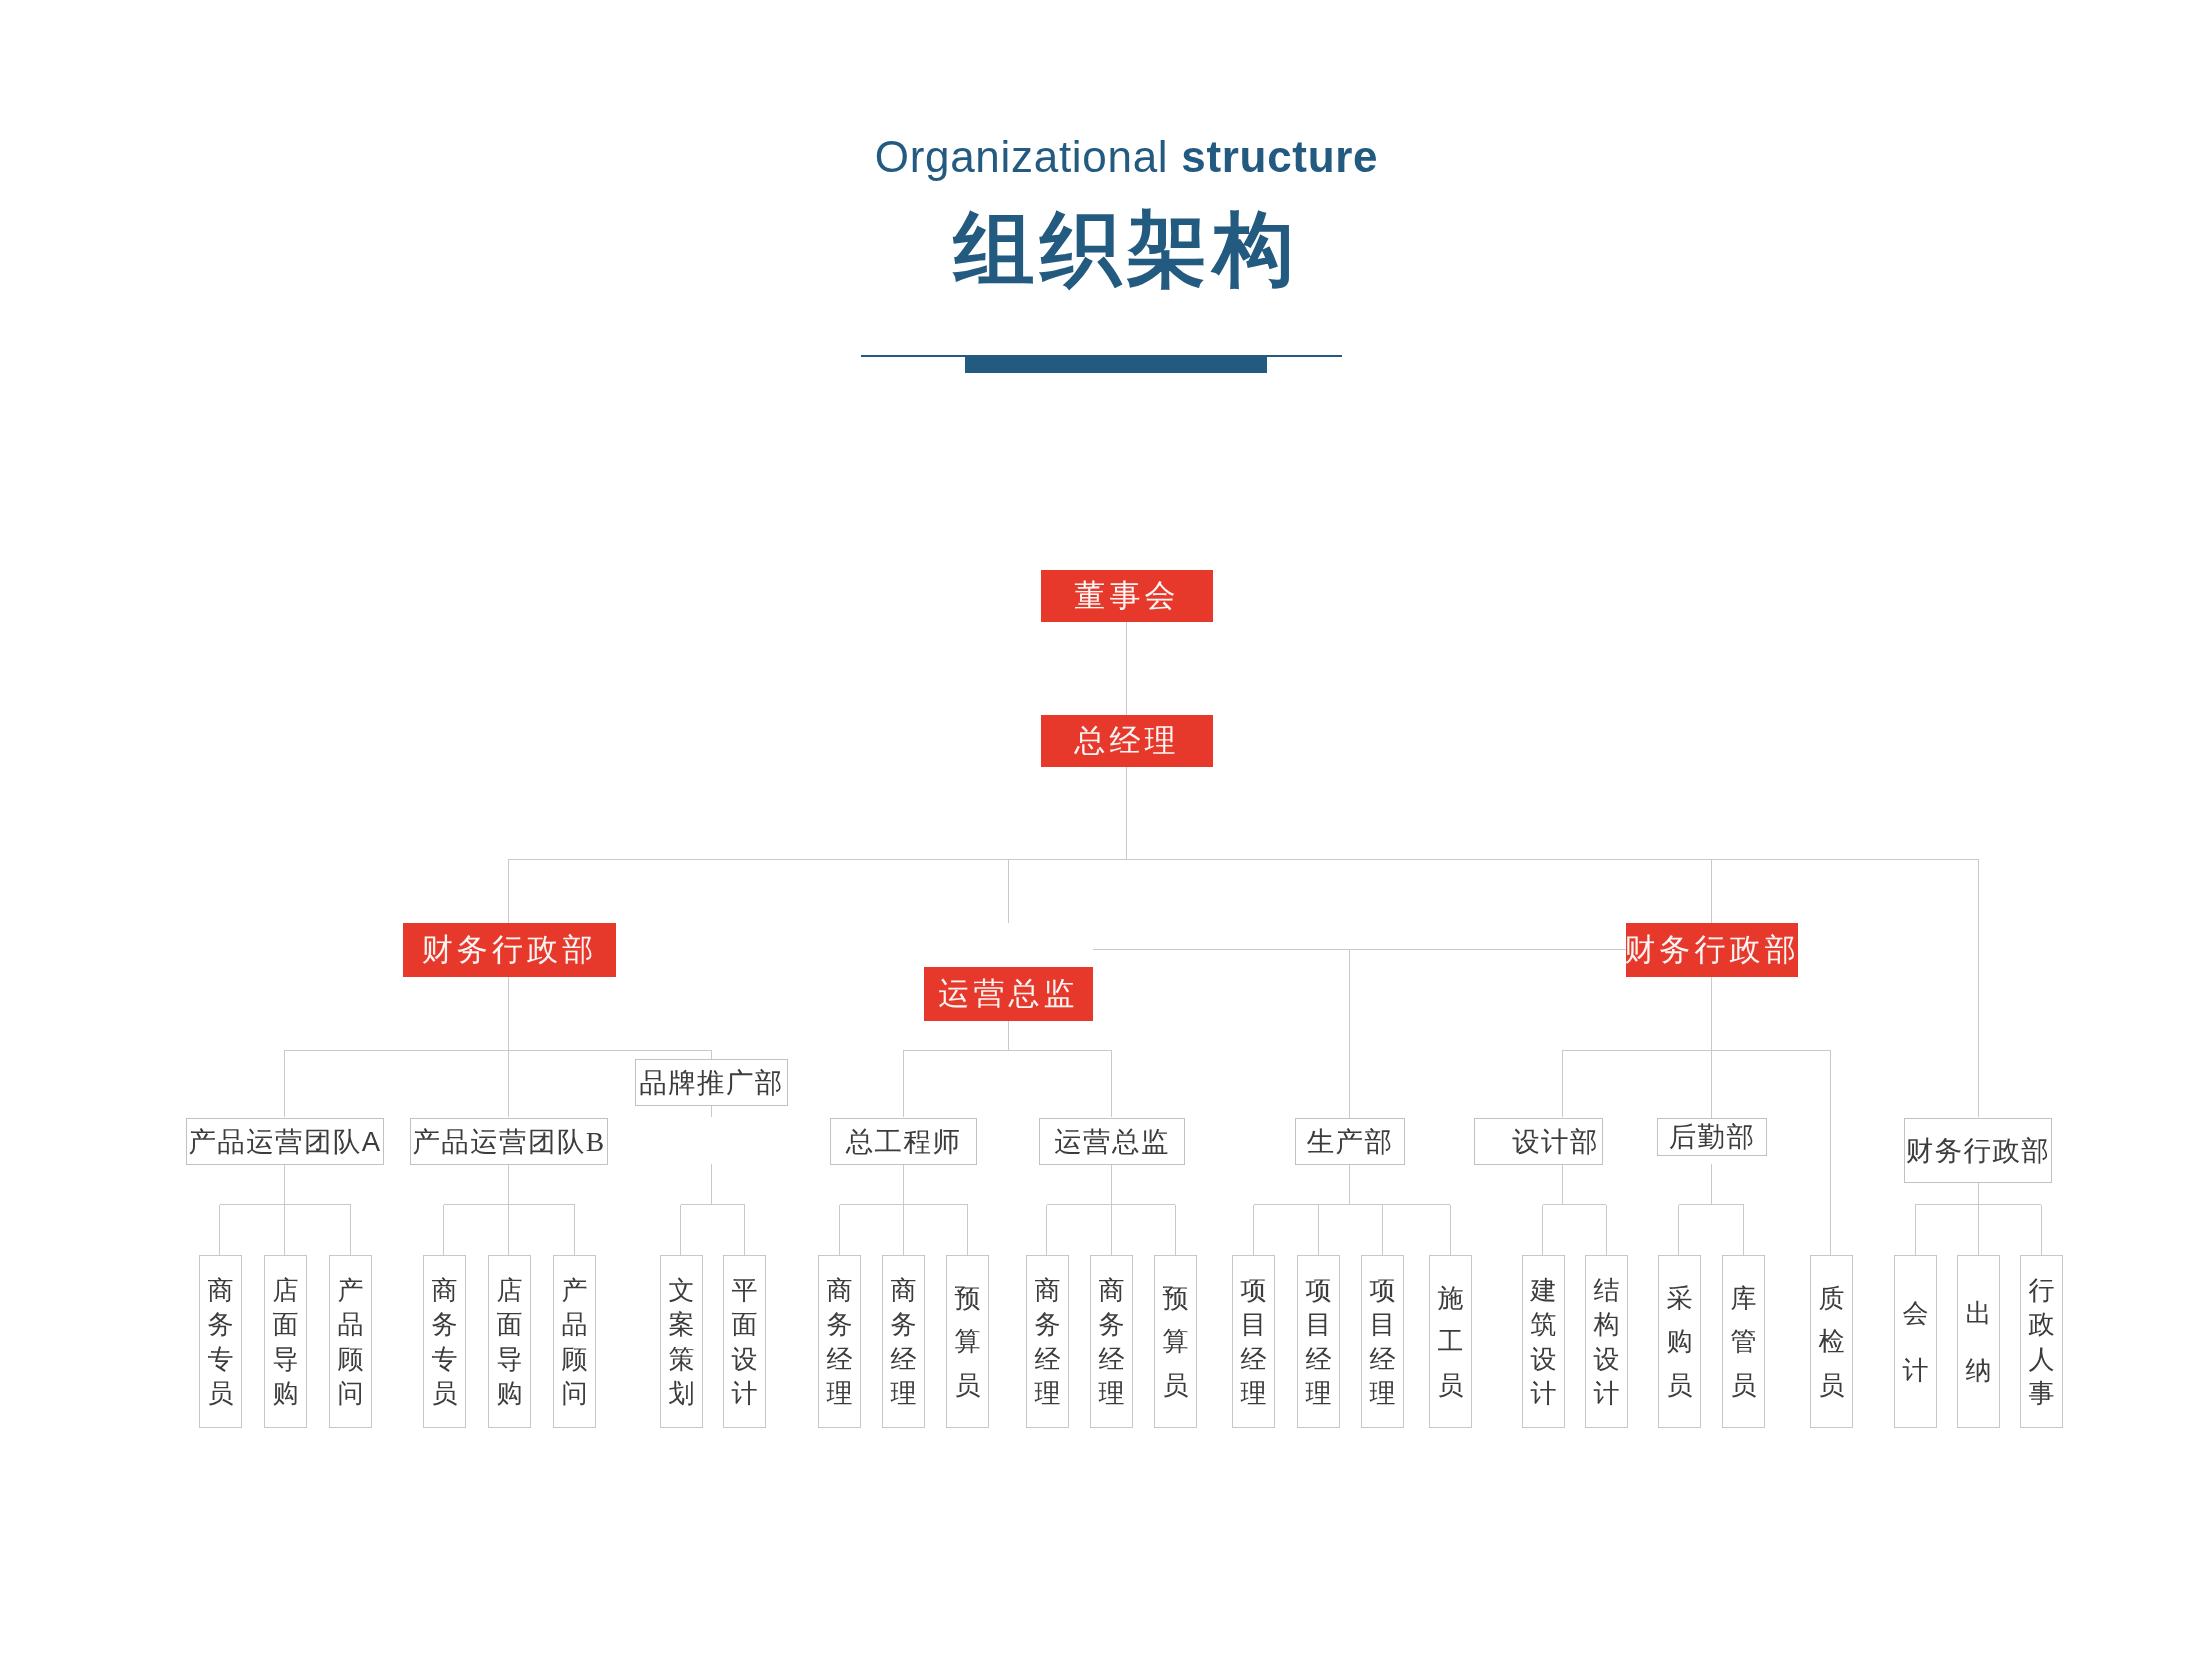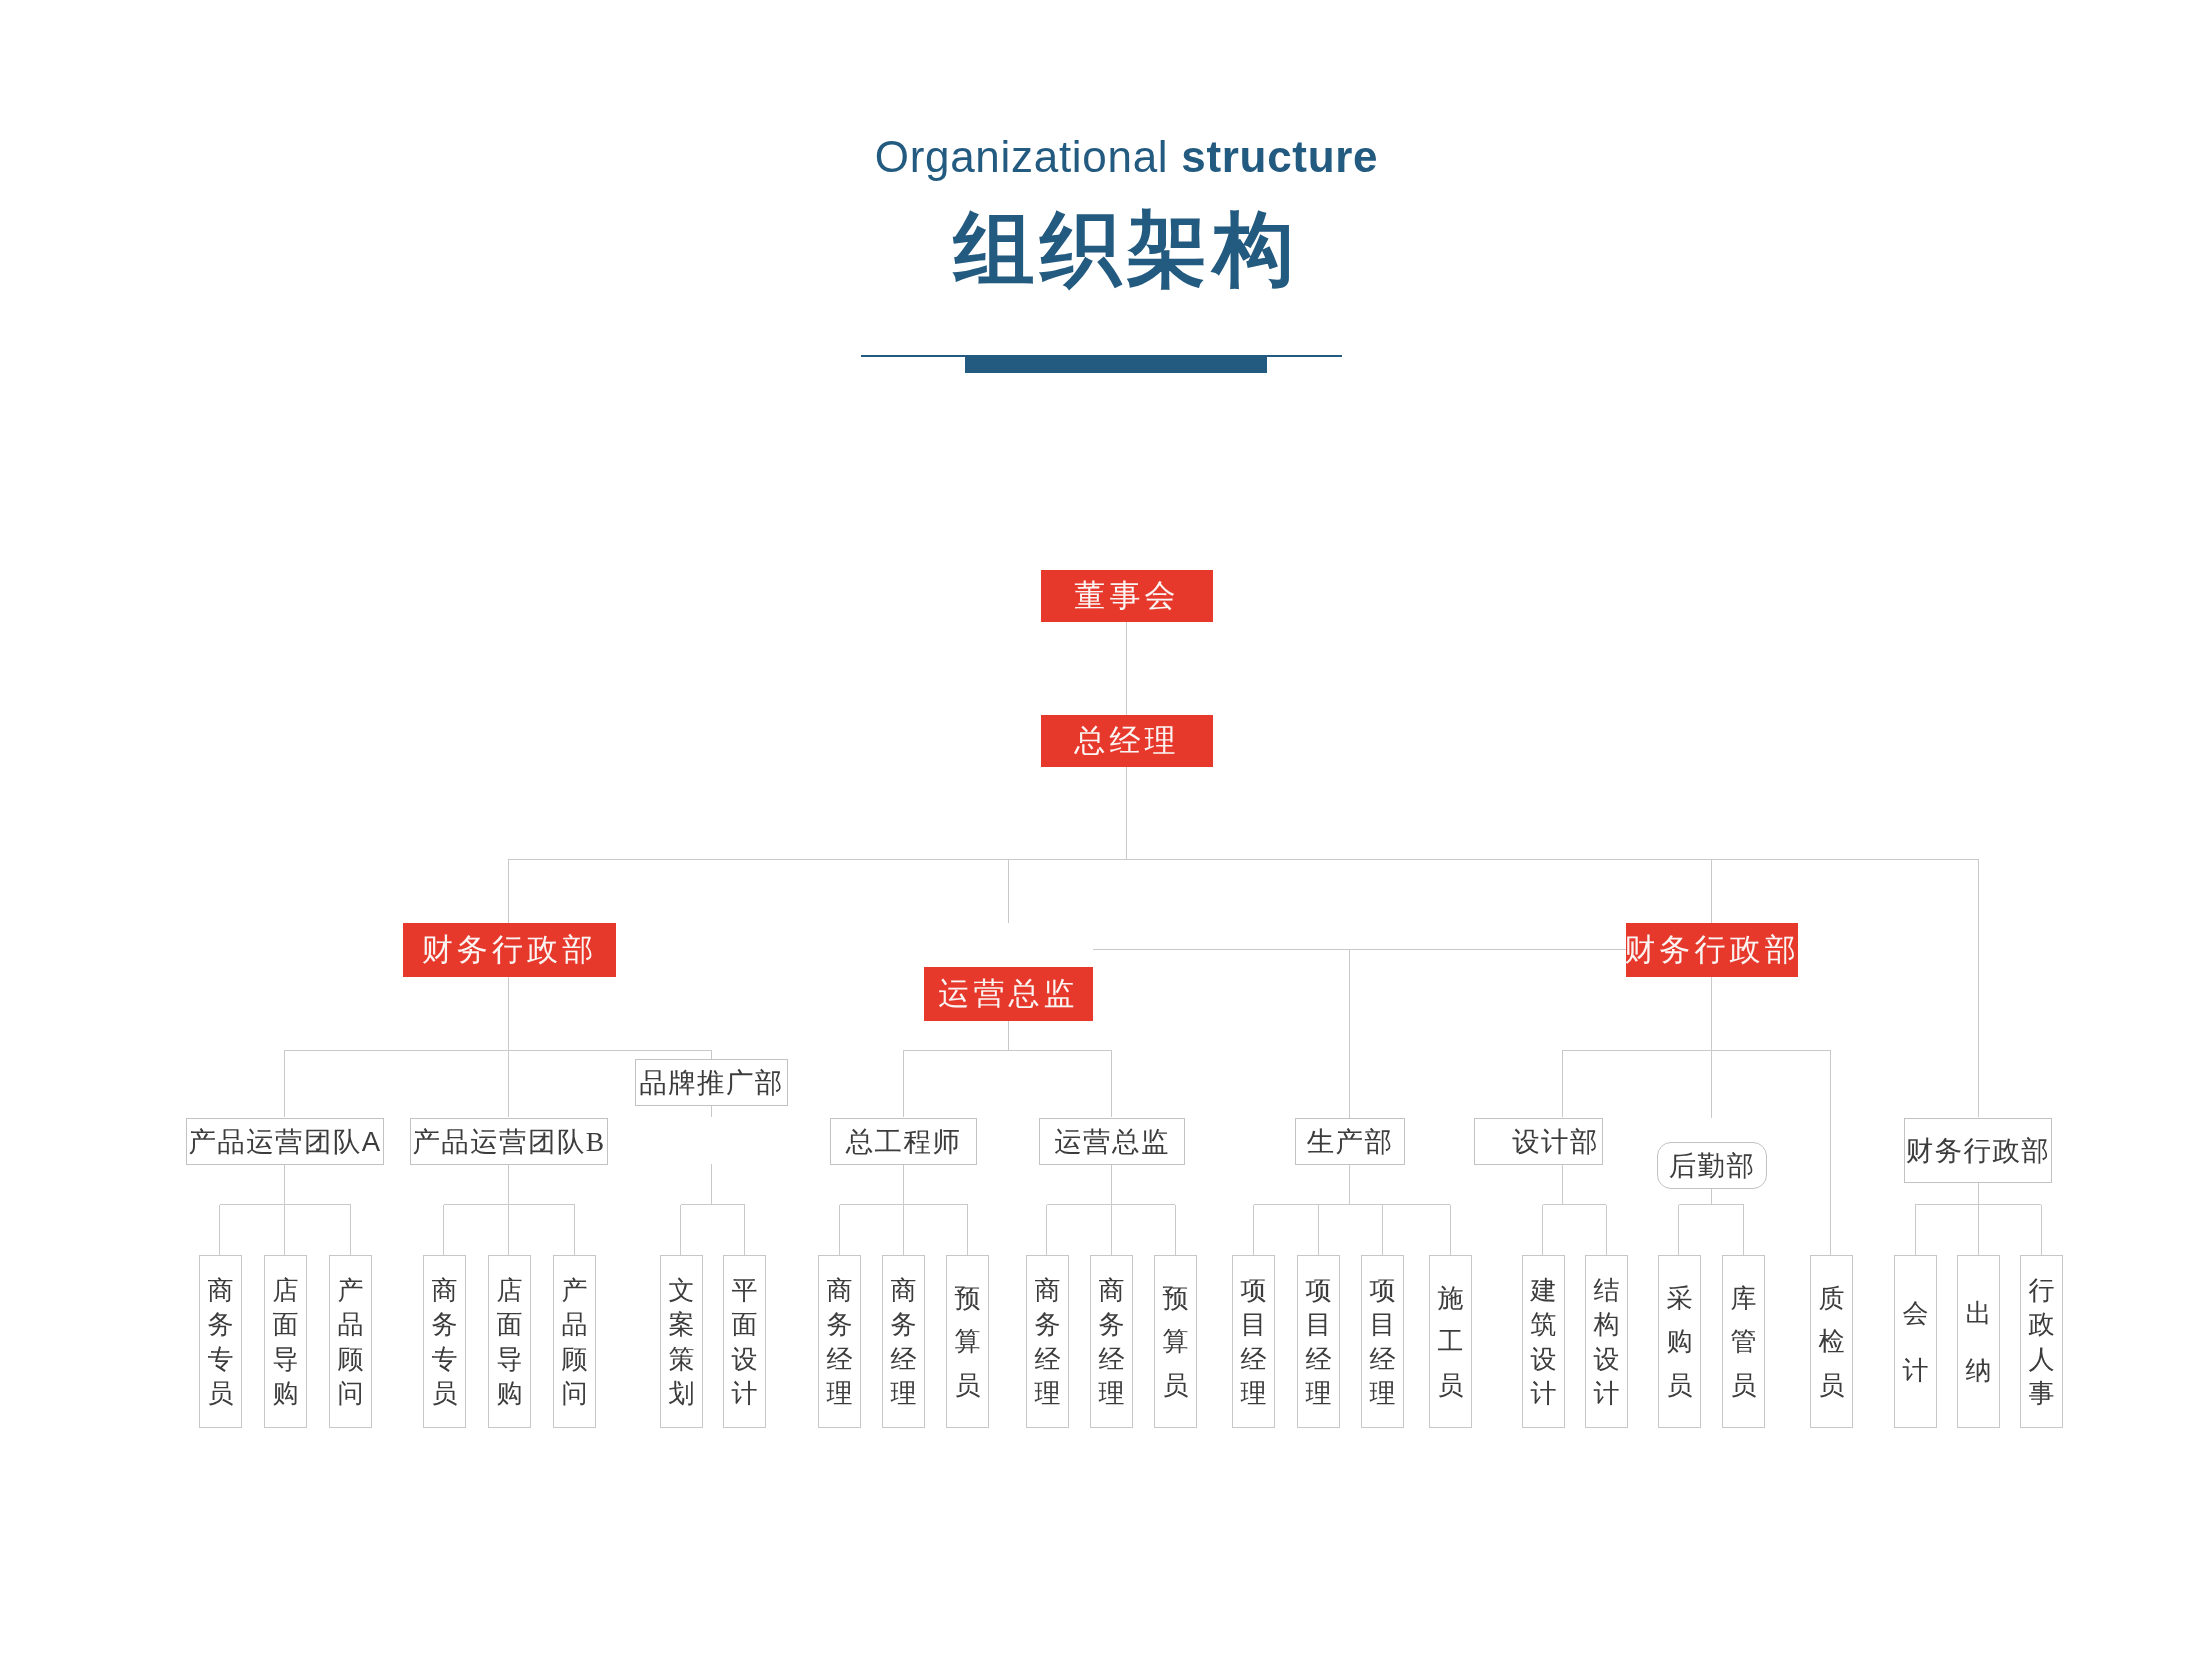--- a/index.html
+++ b/index.html
@@ -116,21 +116,21 @@
     <div class="node node-red" style="left: 403px; top: 923px; width: 213px; height: 54px;">财务行政部</div>
     <div class="node node-red" style="left: 924px; top: 923px; width: 169px; height: 54px; margin-top: 44px;">运营总监</div>
     <div class="node node-red" style="left: 1626px; top: 923px; width: 172px; height: 54px;">财务行政部</div>
     <div class="node node-dept" style="left: 186px; top: 1118px; width: 198px; height: 47px;">产品运营团队A</div>
     <div class="node node-dept" style="left: 410px; top: 1118px; width: 198px; height: 47px; font-family: Liberation Serif, serif;">产品运营团队B</div>
     <div class="node node-dept" style="left: 635px; top: 1059px; width: 153px; height: 47px;">品牌推广部</div>
     <div class="node node-dept" style="left: 830px; top: 1118px; width: 147px; height: 47px;">总工程师</div>
     <div class="node node-dept" style="left: 1039px; top: 1118px; width: 146px; height: 47px;">运营总监</div>
     <div class="node node-dept" style="left: 1295px; top: 1118px; width: 110px; height: 47px;">生产部</div>
     <div class="node node-dept" style="left: 1474px; top: 1118px; width: 129px; height: 47px; padding-left: 34px;">设计部</div>
-    <div class="node node-dept" style="left: 1657px; top: 1142px; width: 110px; height: 47px; border-radius: 14px;">后勤部</div>
+    <div class="node node-dept" style="left: 1657px; top: 1118px; width: 110px; height: 38px;">后勤部</div>
     <div class="node node-dept" style="left: 1904px; top: 1118px; width: 148px; height: 65px;">财务行政部</div>
     <div class="node node-staff" style="left: 199px; top: 1255px; width: 43px; height: 173px;">
       <span>商</span>
       <span>务</span>
       <span>专</span>
       <span>员</span>
     </div>
     <div class="node node-staff" style="left: 264px; top: 1255px; width: 43px; height: 173px;">
       <span>店</span>
       <span>面</span>

